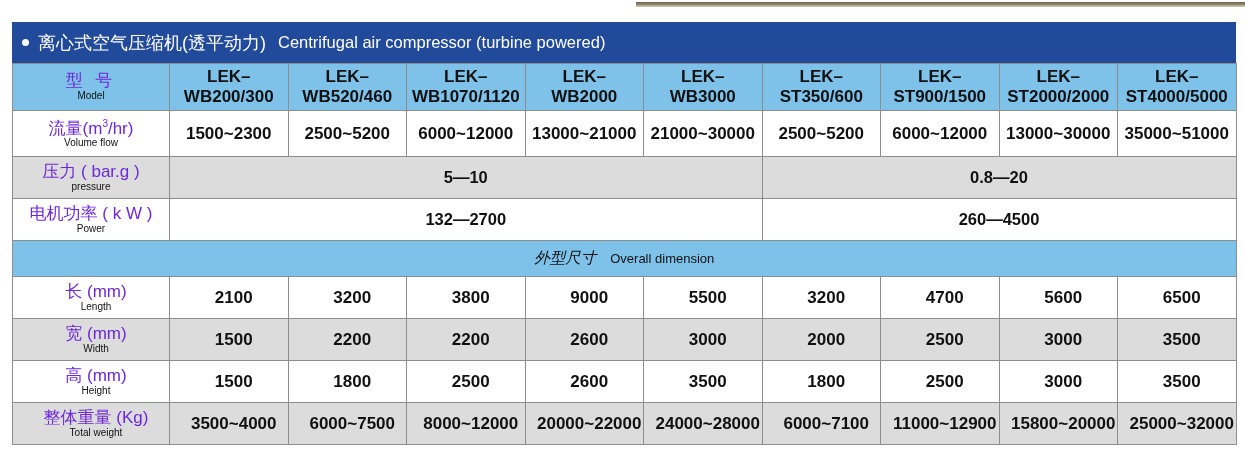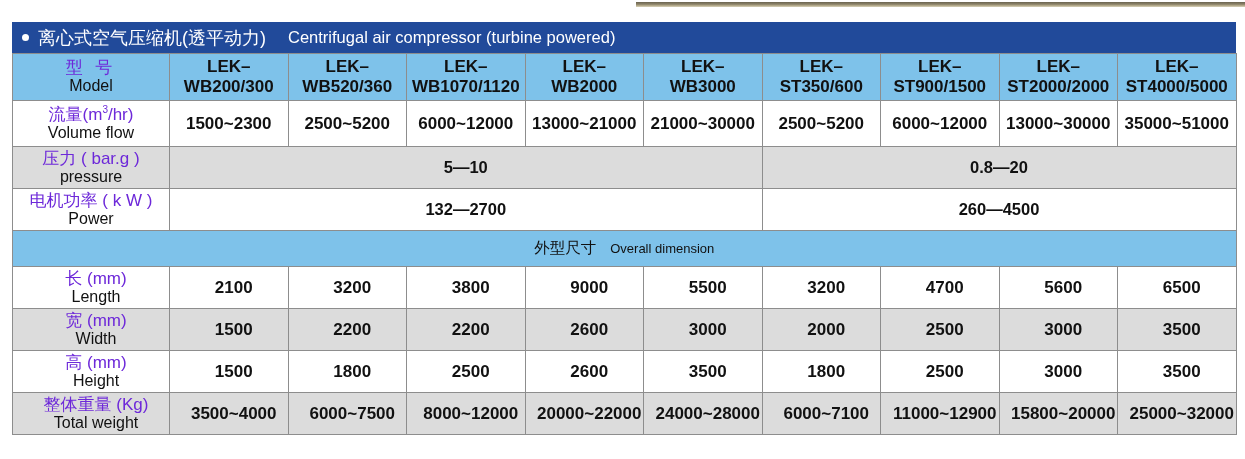--- a/index.html
+++ b/index.html
@@ -29,42 +29,42 @@
     position: absolute;
     left: 12px;
     top: 22px;
     width: 1224px;
   }
 
   
   .title-bar {
     background: #214a9a;
     color: #ffffff;
-    height: 31px;
+    height: 41px;
     display: flex;
     align-items: center;
     padding-left: 10px;
     box-sizing: border-box;
   }
   .title-bullet {
     width: 7px;
     height: 7px;
     border-radius: 50%;
     background: #ffffff;
     margin-right: 9px;
     flex: 0 0 auto;
   }
   .title-cn {
     font-size: 18px;
     letter-spacing: 0px;
     white-space: nowrap;
   }
   .title-en {
     font-size: 16.5px;
-    margin-left: 22px;
+    margin-left: 12px;
     white-space: nowrap;
   }
 
   
   table.spec {
     border-collapse: collapse;
     width: 1224px;
     table-layout: fixed;
   }
   table.spec td {
@@ -99,21 +99,21 @@
     padding: 2px 2px;
   }
   .lbl .cn {
     display: block;
     font-size: 17px;
     color: #6d28d9;
     white-space: nowrap;
   }
   .lbl .en {
     display: block;
-    font-size: 16px;
+    font-size: 10px;
     color: #111111;
     margin-top: 1px;
     white-space: nowrap;
   }
   .lbl.head .cn { letter-spacing: 4px; }
 
   
   .model {
     line-height: 1.15;
     font-size: 17px;
@@ -130,21 +130,21 @@
     color: #0b0b0b;
     white-space: nowrap;
   }
   .val.merged { font-weight: 700; font-size: 16.5px; }
 
   
   .band-text {
     font-size: 15px;
     color: #111111;
   }
-  .band-text .cn { font-size: 15.5px; }
+  .band-text .cn { font-size: 15.5px; font-style: italic; }
   .band-text .en { font-size: 13px; margin-left: 14px; }
 
   sup { font-size: 10px; vertical-align: super; }
 </style>
 </head>
 <body>
 
 <div class="top-strip"></div>
 
 <div class="sheet">
@@ -174,21 +174,21 @@
         <td class="lbl head">
           <span class="cn">型 号</span>
           <span class="en">Model</span>
         </td>
         <td class="model">
           <span class="l1">LEK–</span>
           <span class="l2">WB200/300</span>
         </td>
         <td class="model">
           <span class="l1">LEK–</span>
-          <span class="l2">WB520/360</span>
+          <span class="l2">WB520/460</span>
         </td>
         <td class="model">
           <span class="l1">LEK–</span>
           <span class="l2">WB1070/1120</span>
         </td>
         <td class="model">
           <span class="l1">LEK–</span>
           <span class="l2">WB2000</span>
         </td>
         <td class="model">

